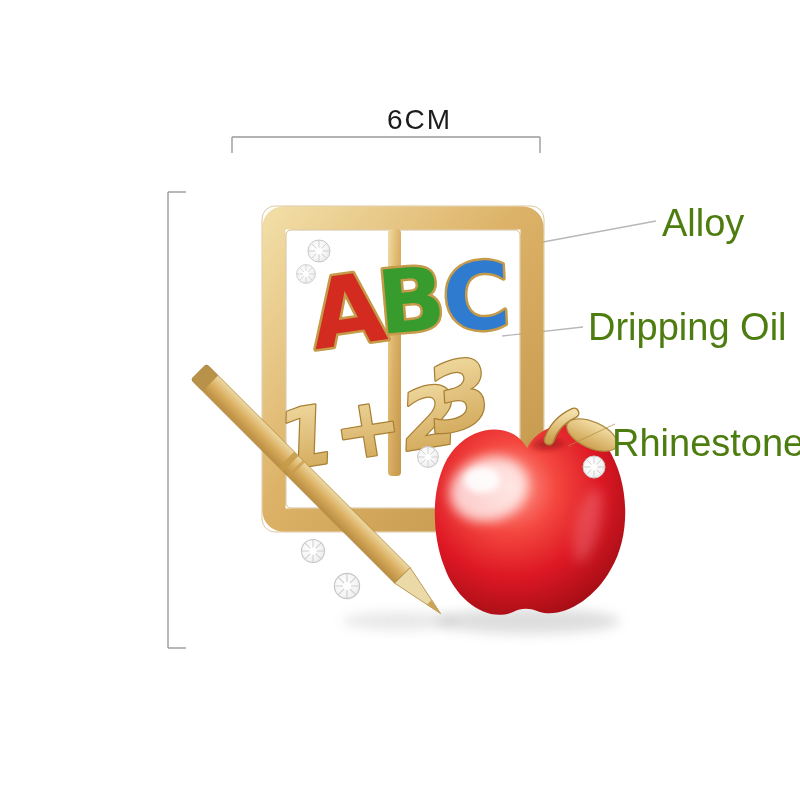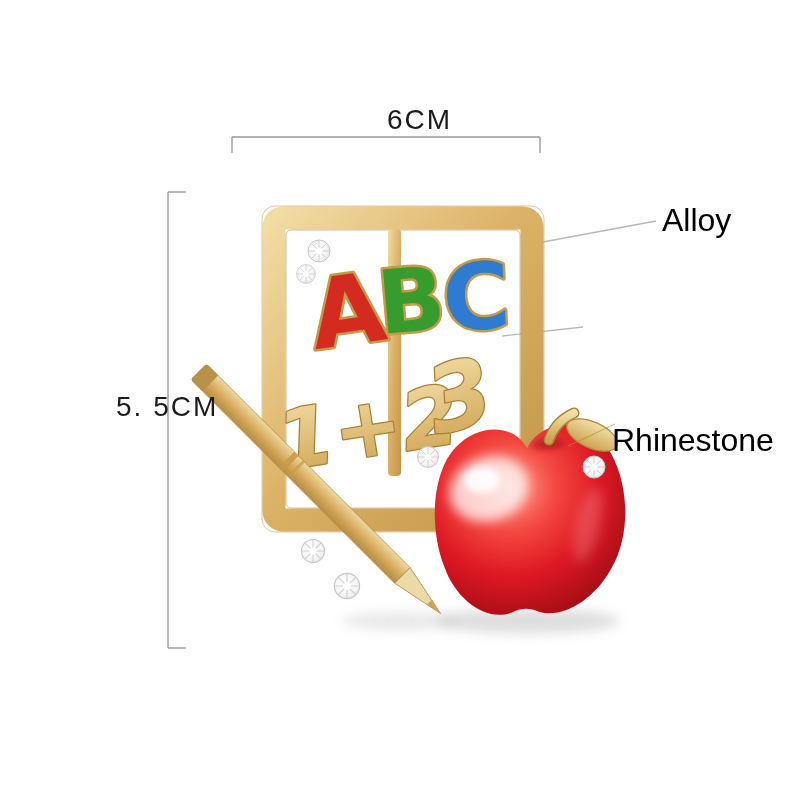--- a/index.html
+++ b/index.html
@@ -3,21 +3,21 @@
 <meta charset="utf-8">
 <style>
   html,body{margin:0;padding:0;background:#fff;}
   .stage{position:relative;width:800px;height:800px;background:#ffffff;overflow:hidden;
          font-family:"Liberation Sans", sans-serif;}
   .stage svg{position:absolute;left:0;top:0;}
   .dim-label{position:absolute;color:#1c1c1c;font-family:Liberation Sans, sans-serif;
              font-size:28px;letter-spacing:2px;white-space:nowrap;}
   .dim-width{left:387px;top:104px;}
   .dim-height{left:116px;top:391px;}
-  .callout{position:absolute;color:#000000;font-size:32px;white-space:nowrap;
+  .callout{position:absolute;color:#4d7c0f;font-size:38px;white-space:nowrap;
            font-family:"Liberation Sans", sans-serif;}
   .callout-alloy{left:662px;top:202px;}
   .callout-oil{left:588px;top:306px;}
   .callout-stone{left:612px;top:422px;}
   .svg-letter{font-family:"DejaVu Sans", sans-serif;font-weight:bold;paint-order:stroke;}
   .svg-number{font-family:"DejaVu Sans", sans-serif;font-weight:bold;font-style:italic;paint-order:stroke;}
 </style>
 </head>
 <body>
 
@@ -148,17 +148,17 @@
       </g>
       <g transform="translate(347,586) scale(1.15)">
         <circle r="11" fill="url(#gStone)" stroke="#c6c6c6" stroke-width="1"></circle>
         <path d="M-11 0 H11 M0 -11 V11 M-7.5 -7.5 L7.5 7.5 M-7.5 7.5 L7.5 -7.5" stroke="#cfcfcf" stroke-width="1"></path>
         <circle r="3.5" fill="#ffffff"></circle>
       </g>
     </g>
   </svg>
 
   <div class="dim-label dim-width">6CM</div>
-  <div class="dim-label dim-height">5. 5CM</div>
   <div class="callout callout-alloy">Alloy</div>
+  <div class="callout callout-oil">Dripping Oil</div>
   <div class="callout callout-stone">Rhinestone</div>
 
 </div>
 
 </body></html>

